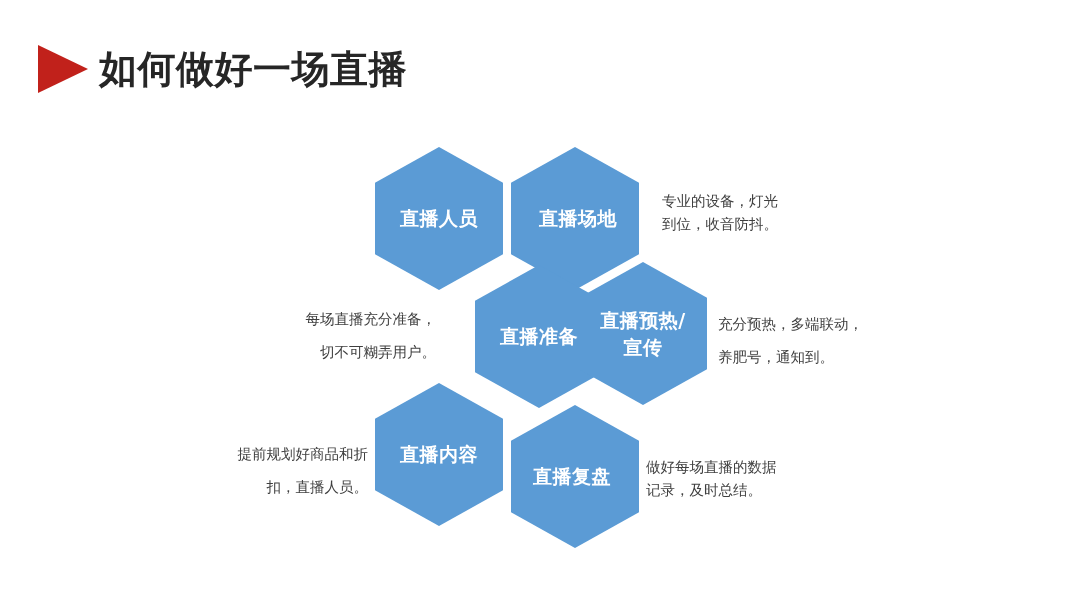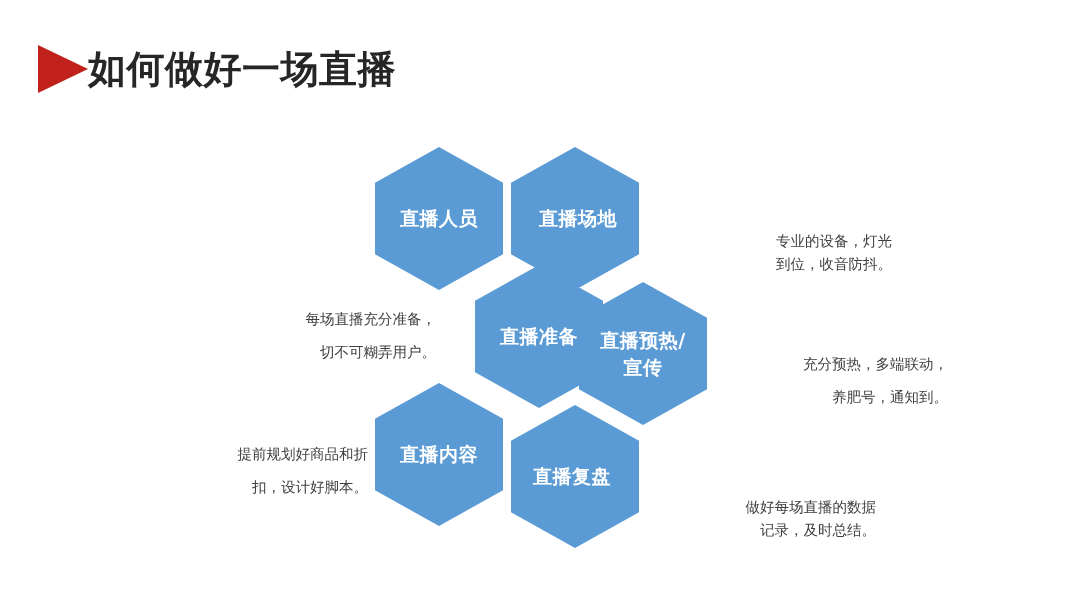--- a/index.html
+++ b/index.html
@@ -32,20 +32,21 @@
     height: 62px;
     display: flex;
     align-items: center;
   }
   .title-marker {
     width: 50px;
     height: 48px;
     flex: 0 0 auto;
   }
   .title-text {
+    margin-left: 11px;
     font-size: 38px;
     font-weight: bold;
     color: #262626;
     letter-spacing: 0.5px;
     line-height: 1;
     white-space: nowrap;
     font-family: "DejaVu Sans", "Liberation Sans", sans-serif;
   }
 
   
@@ -77,34 +78,34 @@
     line-height: 1.38;
     text-align: center;
     letter-spacing: 0.5px;
     word-break: break-all;
   }
 
   
   .hex-1 { left: 375px; top: 147px; }   
   .hex-2 { left: 511px; top: 147px; padding-left: 20px; }   
   .hex-3 { left: 443px; top: 265px; margin-left: 32px; }   
-  .hex-4 { left: 579px; top: 282px; }   
+  .hex-4 { left: 579px; top: 262px; }   
   .hex-5 { left: 375px; top: 383px; }   
   .hex-6 { left: 511px; top: 405px; padding-left: 8px; }   
 
   
   .caption {
     position: absolute;
     color: #3f3f3f;
     font-size: 14.5px;
     line-height: 1.62;
     white-space: pre-line;
   }
   .caption.right-align { text-align: right; }
-  .caption.left-align  { text-align: right; margin-top: 40px; }
+  .caption.left-align  { text-align: left; }
 
   .cap-1 { left: 168px; top: 172px; width: 204px; }  
   .cap-2 { left: 662px; top: 190px; width: 230px; }  
   .cap-3 { left: 228px; top: 303px; width: 208px; line-height: 2.25; }  
   .cap-4 { left: 718px; top: 308px; width: 230px; line-height: 2.25; }  
   .cap-5 { left: 168px; top: 438px; width: 200px; line-height: 2.25; }  
   .cap-6 { left: 646px; top: 456px; width: 230px; }  
 </style>
 </head>
 <body>
@@ -141,18 +142,18 @@
       <span class="hex-label">直播复盘</span>
     </div>
 
     <div class="caption cap-2 left-align">专业的设备，灯光
 到位，收音防抖。</div>
     <div class="caption cap-3 right-align">每场直播充分准备，
 切不可糊弄用户。</div>
     <div class="caption cap-4 left-align">充分预热，多端联动，
 养肥号，通知到。</div>
     <div class="caption cap-5 right-align">提前规划好商品和折
-扣，设计好脚本。</div>
+扣，直播人员。</div>
     <div class="caption cap-6 left-align">做好每场直播的数据
 记录，及时总结。</div>
 
   </div>
 </div>
 
 </body></html>

